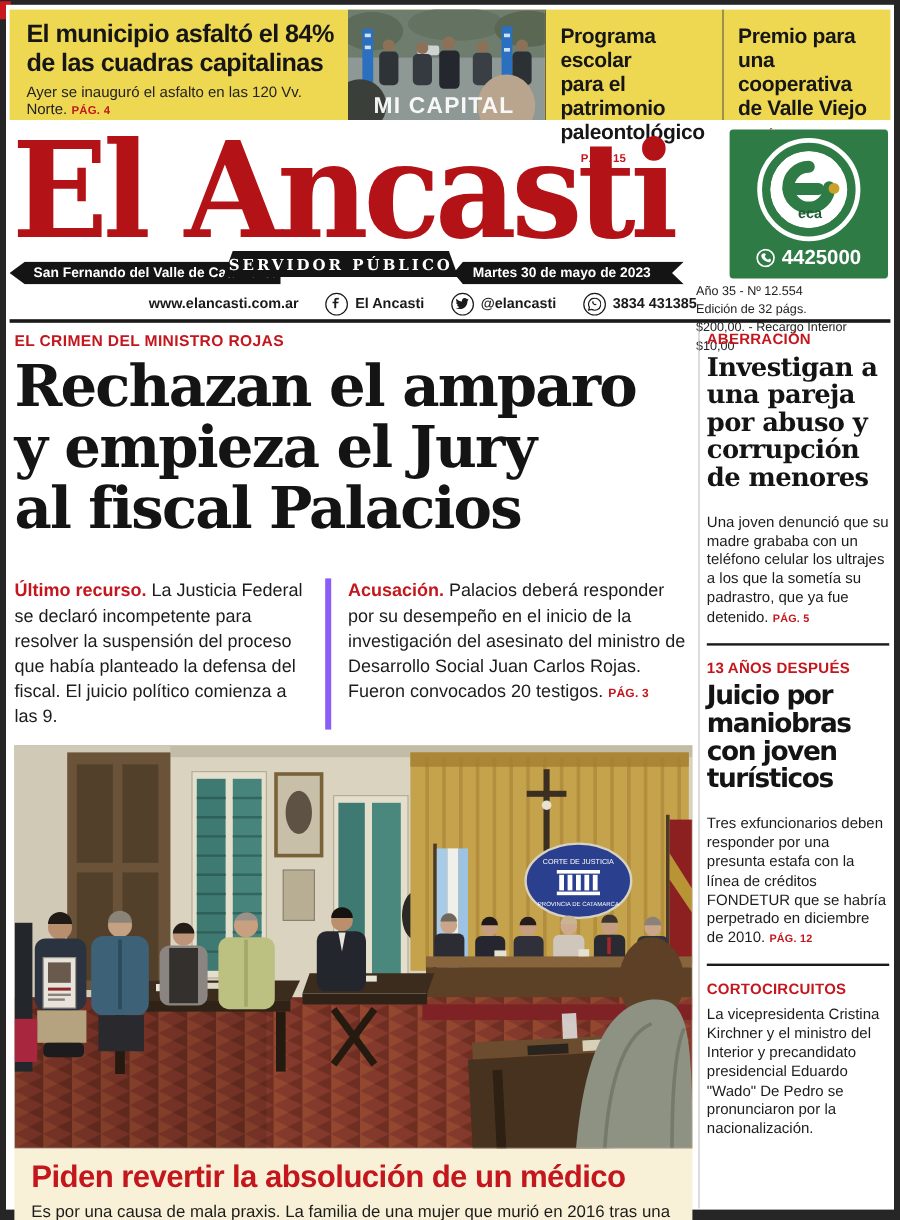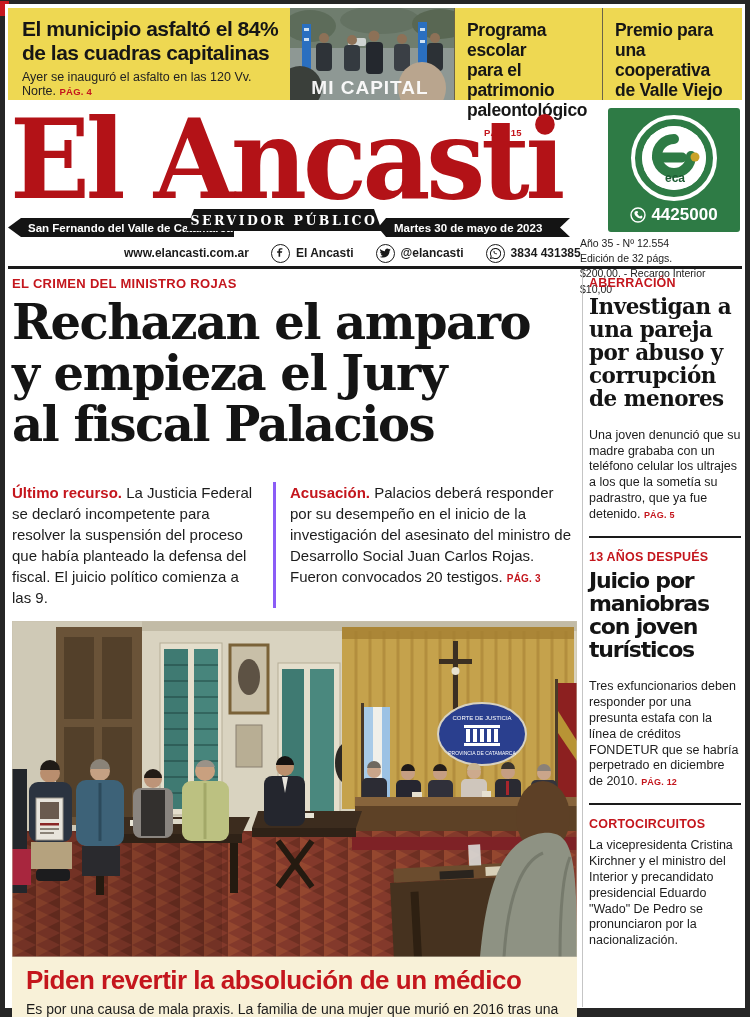--- a/index.html
+++ b/index.html
@@ -50,21 +50,21 @@
   .vdivider{position:absolute;left:577px;top:268px;width:1px;height:735px;background:#c5c5c5;}
 
   
   .main{position:absolute;left:7px;top:272px;width:565px;}
   .kicker{color:#c4161d;font-weight:bold;font-size:13px;letter-spacing:0.3px;}
   .headline{font-family:"DejaVu Serif",serif;font-weight:bold;color:#141414;font-size:48px;
             line-height:51px;letter-spacing:-1.5px;white-space:pre-line;margin-top:6px;}
   .decks{display:flex;margin-top:14px;}
   .deck{font-size:15px;line-height:21px;color:#1c1c1c;}
   .deck-lead{color:#c4161d;font-weight:bold;}
-  .deck1{width:264px;padding-right:14px;border-right:3px solid #8b5cf6;box-sizing:border-box;}
+  .deck1{width:264px;padding-right:14px;border-right:5px solid #8b5cf6;box-sizing:border-box;}
   .deck2{flex:1;padding-left:14px;}
   .deck .pgref{font-size:10px;}
   .mainphoto{margin-top:13px;width:565px;height:336px;display:block;}
   .captionbox{width:565px;box-sizing:border-box;background:#f8f1d8;padding:8px 14px 9px 14px;}
   .cap-head{color:#c4161d;font-weight:bold;font-size:26px;letter-spacing:-0.5px;margin:0;}
   .cap-body{font-size:14px;line-height:19px;color:#1c1c1c;margin-top:4px;}
 
   
   .sidebar{position:absolute;left:584px;top:272px;width:152px;}
   .sb-section{margin-bottom:0;}

